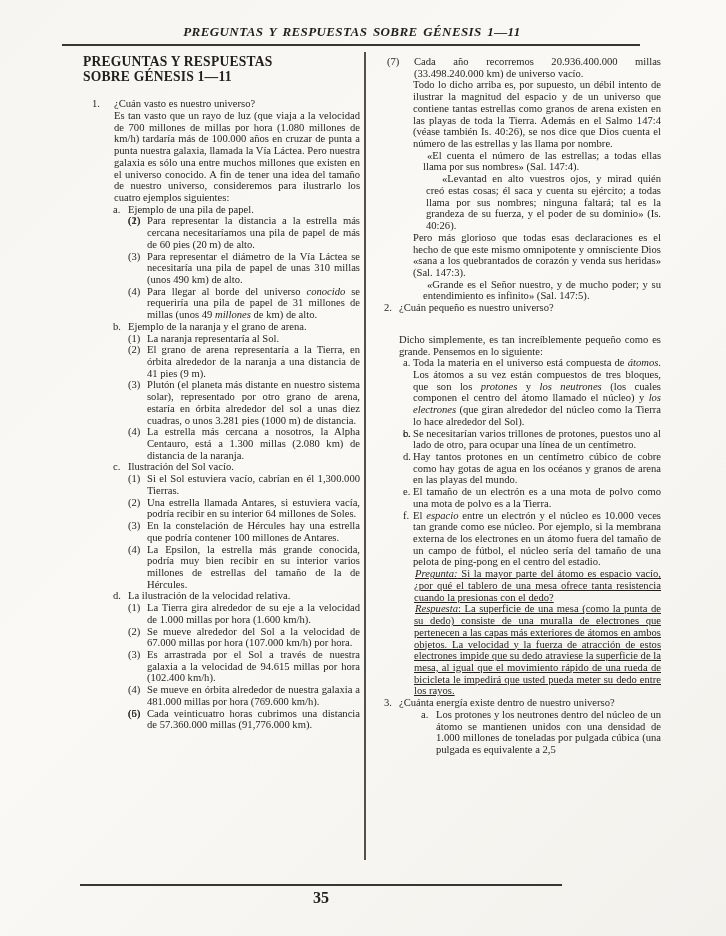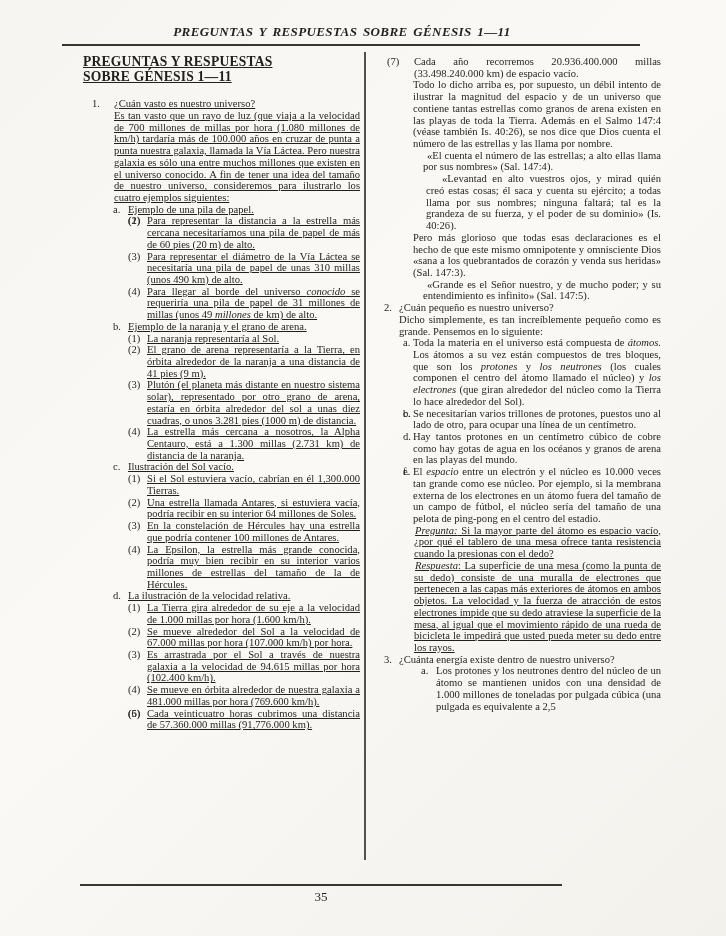--- a/index.html
+++ b/index.html
@@ -4,31 +4,31 @@
 <style>
   html,body{margin:0;padding:0;}
   body{
     width:726px;height:936px;position:relative;overflow:hidden;
     background:linear-gradient(135deg,#f6f5f1 0%,#faf9f6 45%,#f3f1ec 100%);
     font-family:"Liberation Serif","DejaVu Serif",serif;
     color:#221f1c;
     -webkit-font-smoothing:antialiased;
   }
   .running-head{
-    position:absolute;top:24px;left:52px;width:580px;
+    position:absolute;top:24px;left:62px;width:580px;
     text-align:center;font-weight:bold;font-style:italic;
     font-size:13px;letter-spacing:.4px;word-spacing:2px;white-space:nowrap;
   }
   .head-rule{position:absolute;left:62px;top:44px;width:578px;height:2px;background:#39362f;}
   .col-divider{position:absolute;left:364px;top:52px;width:1.5px;height:808px;background:#55514a;}
   .foot-rule{position:absolute;left:80px;top:884px;width:482px;height:1.5px;background:#39362f;}
-  .page-number{position:absolute;top:889px;left:0;width:642px;text-align:center;font-weight:normal;font-size:13px;}
+  .page-number{position:absolute;top:889px;left:0;width:642px;text-align:center;font-weight:bold;font-size:16px;}
 
   .col{position:absolute;font-size:10.6px;line-height:11.72px;}
-  .col-left{left:75px;top:54px;width:285px;height:812px;overflow:hidden;text-decoration:underline;}
+  .col-left{left:75px;top:54px;width:285px;height:812px;overflow:hidden;}
   .col-right{left:377px;top:56px;width:284px;height:820px;overflow:hidden;}
 
   .section-heading{
     font-weight:bold;font-size:13.6px;line-height:14.6px;
     margin:1px 0 14px 8px;letter-spacing:.2px;
   }
   .blk{position:relative;text-align:justify;hyphens:auto;-webkit-hyphens:auto;}
   .lbl{position:absolute;top:0;white-space:nowrap;}
   em{font-style:italic;}
 
@@ -37,21 +37,21 @@
   .qbody{padding-left:39px;}
   .la{padding-left:53px;}  .la>.lbl{left:38px;}
   .ln{padding-left:72px;}  .ln>.lbl{left:53px;}
 
   
   .rn{padding-left:37px;}  .rn>.lbl{left:10px;}
   .rbody{padding-left:36px;}
   .rq1{padding-left:46px;text-indent:4px;}
   .rq2{padding-left:49px;text-indent:16px;}
   .rq{padding-left:22px;}  .rq>.lbl{left:7px;}
-  .rqbody{padding-left:22px;}
+  .rqbody{padding-left:22px;margin-top:20px;}
   .ra{padding-left:36px;}  .ra>.lbl{left:26px;}
   .rpr{padding-left:37px;text-indent:1px;text-decoration:underline;}
   .rdeepa{padding-left:59px;} .rdeepa>.lbl{left:44px;}
 </style>
 </head>
 <body>
 
 <div class="running-head">PREGUNTAS Y RESPUESTAS SOBRE GÉNESIS 1—11</div>
 <div class="head-rule"></div>
 <div class="col-divider"></div>
@@ -66,49 +66,49 @@
   <div class="blk qbody"><span class="txt">Es tan vasto que un rayo de luz (que viaja a la velocidad de 700 millones de millas por hora (1.080 millones de km/h) tardaría más de 100.000 años en cruzar de punta a punta nuestra galaxia, llamada la Vía Láctea. Pero nuestra galaxia es sólo una entre muchos millones que existen en el universo conocido. A fin de tener una idea del tamaño de nuestro universo, consideremos para ilustrarlo los cuatro ejemplos siguientes:</span></div>
   <div class="blk la"><span class="lbl">a.</span><span class="txt">Ejemplo de una pila de papel.</span></div>
   <div class="blk ln"><span class="lbl">(1)</span></div>
   <div class="blk ln"><span class="lbl">(2)</span><span class="txt">Para representar la distancia a la estrella más cercana necesitaríamos una pila de papel de más de 60 pies (20 m) de alto.</span></div>
   <div class="blk ln"><span class="lbl">(3)</span><span class="txt">Para representar el diámetro de la Vía Láctea se necesitaría una pila de papel de unas 310 millas (unos 490 km) de alto.</span></div>
   <div class="blk ln"><span class="lbl">(4)</span><span class="txt">Para llegar al borde del universo <em>conocido</em> se requeriría una pila de papel de 31 millones de millas (unos 49 <em>millones</em> de km) de alto.</span></div>
   <div class="blk la"><span class="lbl">b.</span><span class="txt">Ejemplo de la naranja y el grano de arena.</span></div>
   <div class="blk ln"><span class="lbl">(1)</span><span class="txt">La naranja representaría al Sol.</span></div>
   <div class="blk ln"><span class="lbl">(2)</span><span class="txt">El grano de arena representaría a la Tierra, en órbita alrededor de la naranja a una distancia de 41 pies (9 m).</span></div>
   <div class="blk ln"><span class="lbl">(3)</span><span class="txt">Plutón (el planeta más distante en nuestro sistema solar), representado por otro grano de arena, estaría en órbita alrededor del sol a unas diez cuadras, o unos 3.281 pies (1000 m) de distancia.</span></div>
-  <div class="blk ln"><span class="lbl">(4)</span><span class="txt">La estrella más cercana a nosotros, la Alpha Centauro, está a 1.300 millas (2.731 km) de distancia de la naranja.</span></div>
+  <div class="blk ln"><span class="lbl">(4)</span><span class="txt">La estrella más cercana a nosotros, la Alpha Centauro, está a 1.300 millas (2.080 km) de distancia de la naranja.</span></div>
   <div class="blk la"><span class="lbl">c.</span><span class="txt">Ilustración del Sol vacío.</span></div>
   <div class="blk ln"><span class="lbl">(1)</span><span class="txt">Si el Sol estuviera vacío, cabrían en él 1,300.000 Tierras.</span></div>
   <div class="blk ln"><span class="lbl">(2)</span><span class="txt">Una estrella llamada Antares, si estuviera vacía, podría recibir en su interior 64 millones de Soles.</span></div>
   <div class="blk ln"><span class="lbl">(3)</span><span class="txt">En la constelación de Hércules hay una estrella que podría contener 100 millones de Antares.</span></div>
   <div class="blk ln"><span class="lbl">(4)</span><span class="txt">La Epsilon, la estrella más grande conocida, podría muy bien recibir en su interior varios millones de estrellas del tamaño de la de Hércules.</span></div>
   <div class="blk la"><span class="lbl">d.</span><span class="txt">La ilustración de la velocidad relativa.</span></div>
   <div class="blk ln"><span class="lbl">(1)</span><span class="txt">La Tierra gira alrededor de su eje a la velocidad de 1.000 millas por hora (1.600 km/h).</span></div>
   <div class="blk ln"><span class="lbl">(2)</span><span class="txt">Se mueve alrededor del Sol a la velocidad de 67.000 millas por hora (107.000 km/h) por hora.</span></div>
   <div class="blk ln"><span class="lbl">(3)</span><span class="txt">Es arrastrada por el Sol a través de nuestra galaxia a la velocidad de 94.615 millas por hora (102.400 km/h).</span></div>
   <div class="blk ln"><span class="lbl">(4)</span><span class="txt">Se mueve en órbita alrededor de nuestra galaxia a 481.000 millas por hora (769.600 km/h).</span></div>
   <div class="blk ln"><span class="lbl">(5)</span></div>
   <div class="blk ln"><span class="lbl">(6)</span><span class="txt">Cada veinticuatro horas cubrimos una distancia de 57.360.000 millas (91,776.000 km).</span></div>
 </div>
 
 <div class="col col-right">
-  <div class="blk rn"><span class="lbl">(7)</span><span class="txt">Cada año recorremos 20.936.400.000 millas (33.498.240.000 km) de espacio vacío.</span></div>
+  <div class="blk rn"><span class="lbl">(7)</span><span class="txt">Cada año recorremos 20.936.400.000 millas (33.498.240.000 km) de universo vacío.</span></div>
   <div class="blk rbody"><span class="txt">Todo lo dicho arriba es, por supuesto, un débil intento de ilustrar la magnitud del espacio y de un universo que contiene tantas estrellas como granos de arena existen en las playas de toda la Tierra. Además en el Salmo 147:4 (véase también Is. 40:26), se nos dice que Dios cuenta el número de las estrellas y las llama por nombre.</span></div>
-  <div class="blk rq1"><span class="txt">«El cuenta el número de las estrellas; a alto ellas llama por sus nombres» (Sal. 147:4).</span></div>
+  <div class="blk rq1"><span class="txt">«El cuenta el número de las estrellas; a todas ellas llama por sus nombres» (Sal. 147:4).</span></div>
   <div class="blk rq2"><span class="txt">«Levantad en alto vuestros ojos, y mirad quién creó estas cosas; él saca y cuenta su ejército; a todas llama por sus nombres; ninguna faltará; tal es la grandeza de su fuerza, y el poder de su dominio» (Is. 40:26).</span></div>
   <div class="blk rbody"><span class="txt">Pero más glorioso que todas esas declaraciones es el hecho de que este mismo omnipotente y omnisciente Dios «sana a los quebrantados de corazón y venda sus heridas» (Sal. 147:3).</span></div>
   <div class="blk rq1"><span class="txt">«Grande es el Señor nuestro, y de mucho poder; y su entendimiento es infinito» (Sal. 147:5).</span></div>
   <div class="blk rq"><span class="lbl">2.</span><span class="txt">¿Cuán pequeño es nuestro universo?</span></div>
   <div class="blk rqbody"><span class="txt">Dicho simplemente, es tan increíblemente pequeño como es grande. Pensemos en lo siguiente:</span></div>
   <div class="blk ra"><span class="lbl">a.</span><span class="txt">Toda la materia en el universo está compuesta de <em>átomos</em>. Los átomos a su vez están compuestos de tres bloques, que son los <em>protones</em> y <em>los neutrones</em> (los cuales componen el centro del átomo llamado el núcleo) y <em>los electrones</em> (que giran alrededor del núcleo como la Tierra lo hace alrededor del Sol).</span></div>
   <div class="blk ra"><span class="lbl">b.</span></div>
   <div class="blk ra"><span class="lbl">c.</span><span class="txt">Se necesitarían varios trillones de protones, puestos uno al lado de otro, para ocupar una línea de un centímetro.</span></div>
   <div class="blk ra"><span class="lbl">d.</span><span class="txt">Hay tantos protones en un centímetro cúbico de cobre como hay gotas de agua en los océanos y granos de arena en las playas del mundo.</span></div>
-  <div class="blk ra"><span class="lbl">e.</span></div>
+  <div class="blk ra"><span class="lbl">e.</span><span class="txt">El tamaño de un electrón es a una mota de polvo como una mota de polvo es a la Tierra.</span></div>
   <div class="blk ra"><span class="lbl">f.</span><span class="txt">El <em>espacio</em> entre un electrón y el núcleo es 10.000 veces tan grande como ese núcleo. Por ejemplo, si la membrana externa de los electrones en un átomo fuera del tamaño de un campo de fútbol, el núcleo sería del tamaño de una pelota de ping-pong en el centro del estadio.</span></div>
   <div class="blk rpr"><span class="txt"><em>Pregunta:</em> Si la mayor parte del átomo es espacio vacío, ¿por qué el tablero de una mesa ofrece tanta resistencia cuando la presionas con el dedo?</span></div>
   <div class="blk rpr"><span class="txt"><em>Respuesta</em>: La superficie de una mesa (como la punta de su dedo) consiste de una muralla de electrones que pertenecen a las capas más exteriores de átomos en ambos objetos. La velocidad y la fuerza de atracción de estos electrones impide que su dedo atraviese la superficie de la mesa, al igual que el movimiento rápido de una rueda de bicicleta le impedirá que usted pueda meter su dedo entre los rayos.</span></div>
   <div class="blk rq"><span class="lbl">3.</span><span class="txt">¿Cuánta energía existe dentro de nuestro universo?</span></div>
   <div class="blk rdeepa"><span class="lbl">a.</span><span class="txt">Los protones y los neutrones dentro del núcleo de un átomo se mantienen unidos con una densidad de 1.000 millones de toneladas por pulgada cúbica (una pulgada es equivalente a 2,5</span></div>
 </div>
 
 <div class="foot-rule"></div>
 <div class="page-number">35</div>
 

